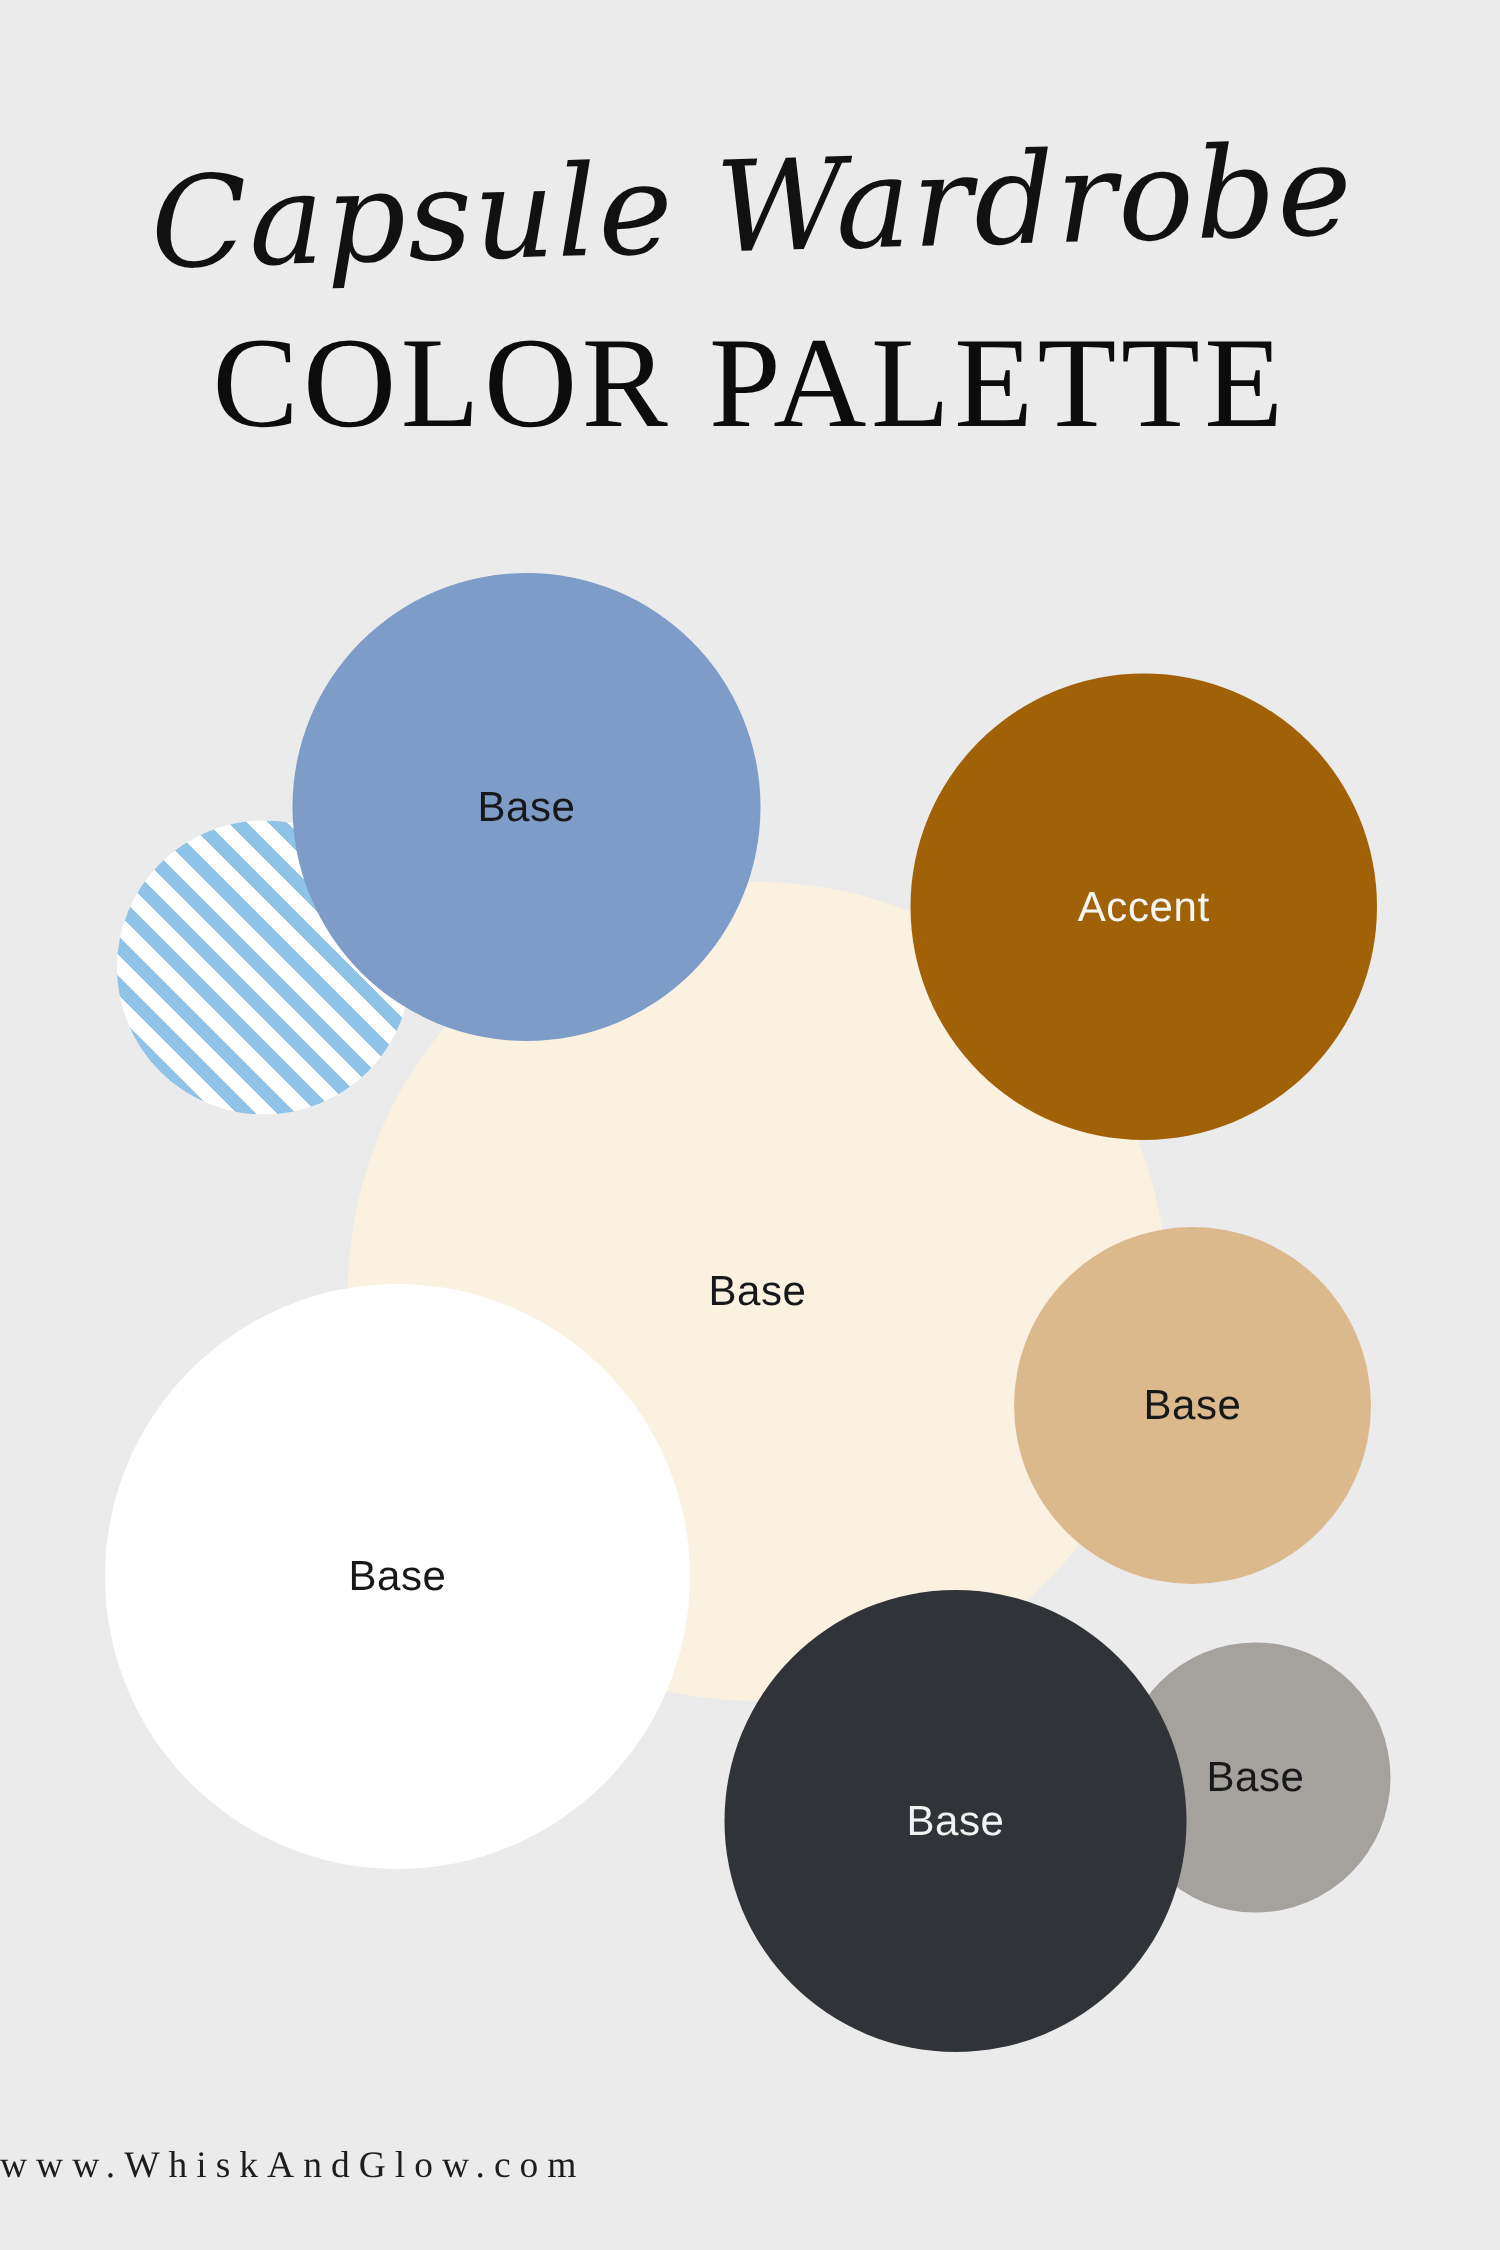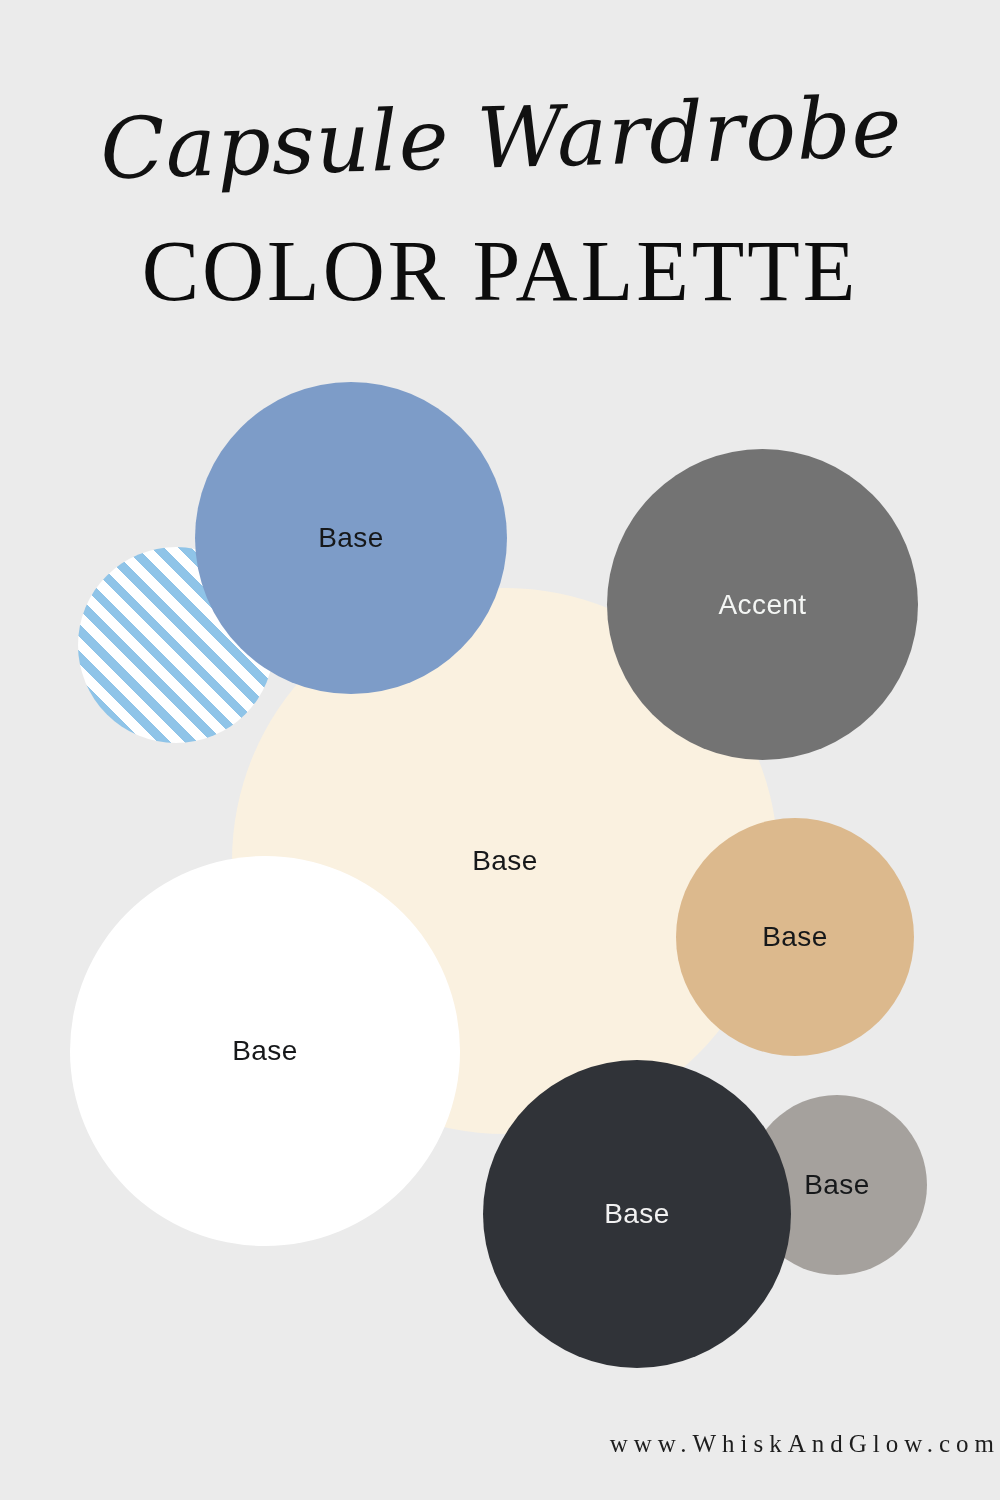--- a/index.html
+++ b/index.html
@@ -41,21 +41,21 @@
     padding-top: 96px;
     transform: rotate(-1.6deg);
   }
   .serif-title {
     font-family: "Liberation Serif", "DejaVu Serif", serif;
     font-weight: 400;
     font-size: 86px;
     line-height: 1.0;
     color: #0c0c0c;
     letter-spacing: 3px;
-    margin: 16px;
+    margin: 0;
     padding-top: 32px;
   }
 
   
   .circle {
     position: absolute;
     border-radius: 50%;
     display: flex;
     align-items: center;
     justify-content: center;
@@ -79,42 +79,42 @@
     background-image: repeating-linear-gradient(
       45deg,
       #8fc4e8 0px, #8fc4e8 9px,
       #ffffff 9px, #ffffff 19px
     );
   }
 
   .c-blue    { left: 195px; top: 382px;  width: 312px; height: 312px; background: #7d9cc8; z-index: 3; }
   .c-blue .swatch-label { color: #16181a; }
 
-  .c-green   { left: 607px; top: 449px;  width: 311px; height: 311px; background: #737373; z-index: 3; }
+  .c-green   { left: 607px; top: 449px;  width: 311px; height: 311px; background: #a16207; z-index: 3; }
   .c-green .swatch-label { color: #f4f6f4; }
 
   .c-tan     { left: 676px; top: 818px;  width: 238px; height: 238px; background: #dcb98d; z-index: 3; }
   .c-tan .swatch-label { color: #16181a; }
 
   .c-white   { left: 70px;  top: 856px;  width: 390px; height: 390px; background: #ffffff; z-index: 3; }
   .c-white .swatch-label { color: #16181a; }
 
   .c-gray    { left: 747px; top: 1095px; width: 180px; height: 180px; background: #a5a19d; z-index: 3; }
   .c-gray .swatch-label { color: #16181a; }
 
   .c-charcoal{ left: 483px; top: 1060px; width: 308px; height: 308px; background: #303338; z-index: 4; }
   .c-charcoal .swatch-label { color: #f2f2f2; }
 
   
   .footer {
     position: absolute;
     left: 0;
     bottom: 0;
     width: 1000px;
-    text-align: right;
+    text-align: left;
     padding-bottom: 42px;
   }
   .footer-url {
     font-family: "Liberation Serif", "DejaVu Serif", serif;
     font-size: 25px;
     letter-spacing: 6px;
     color: #1d1d1d;
     margin: 0;
   }
 </style>

